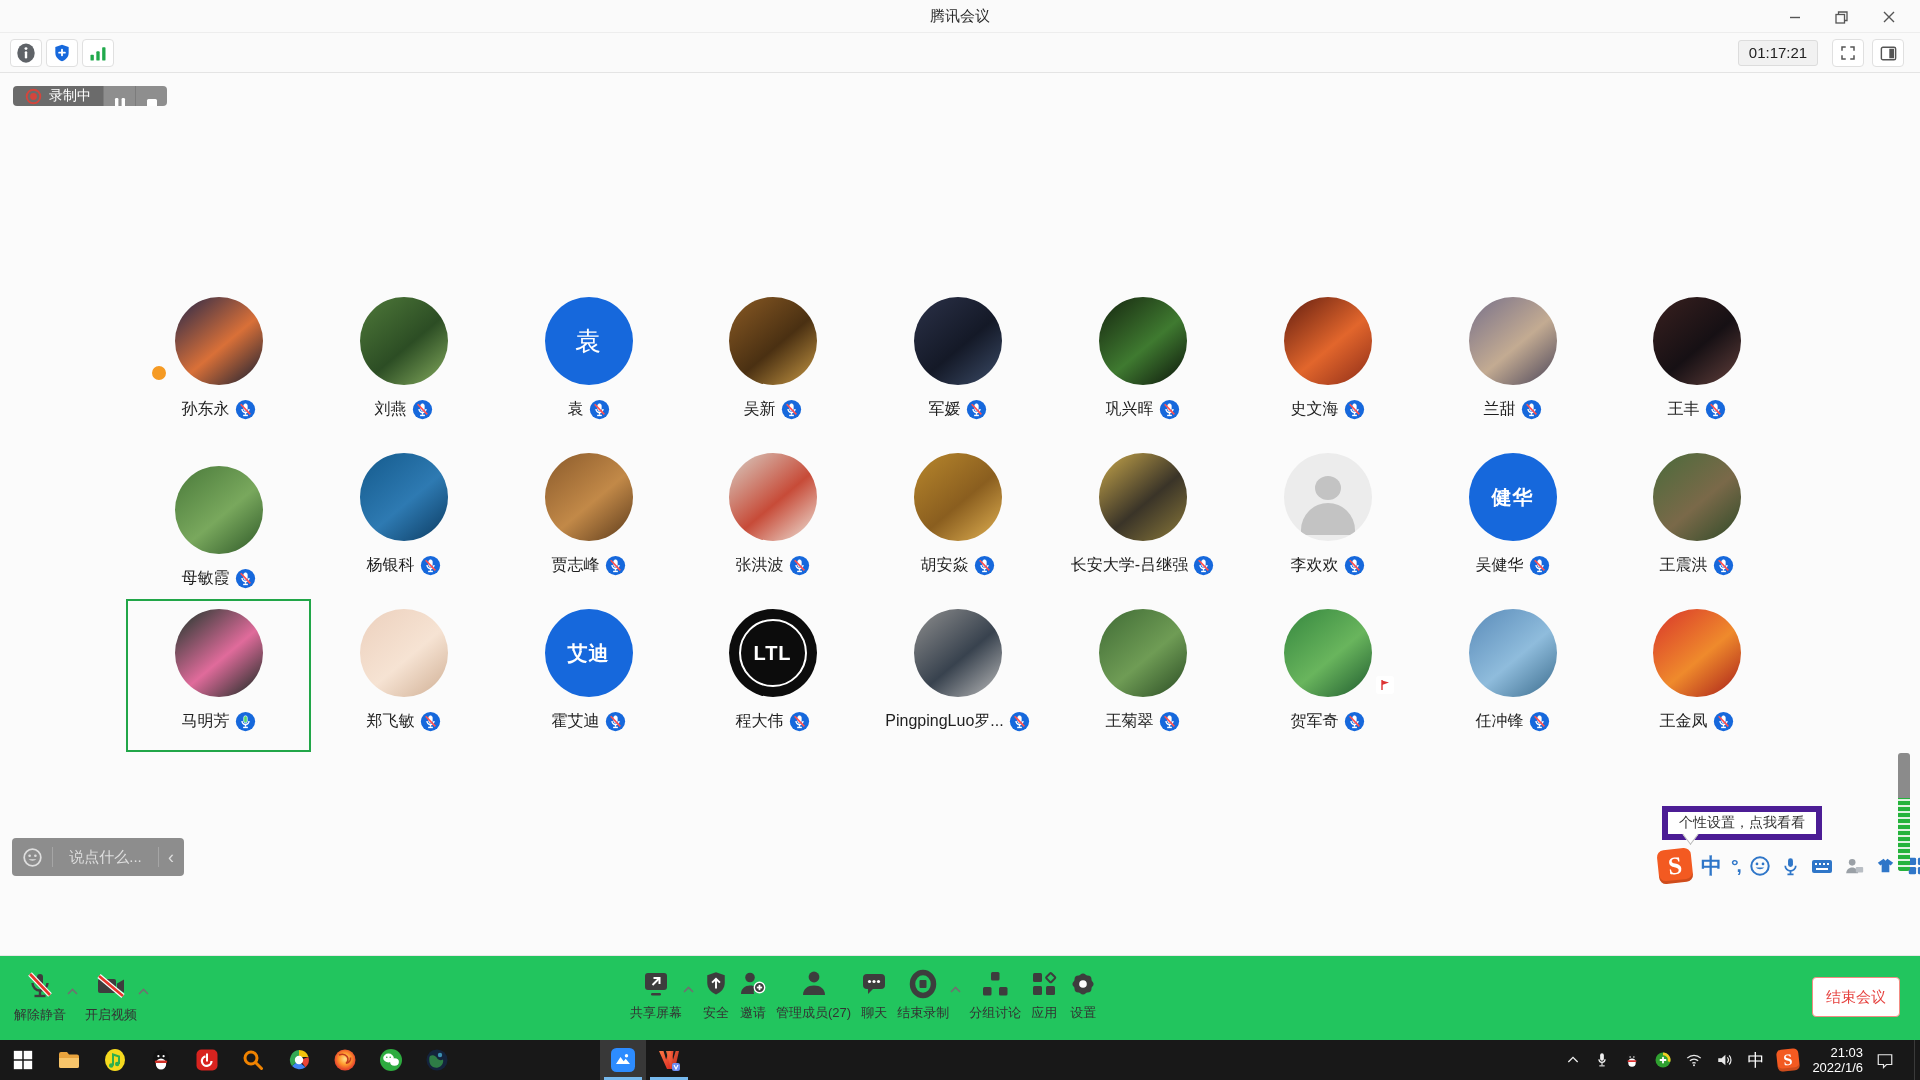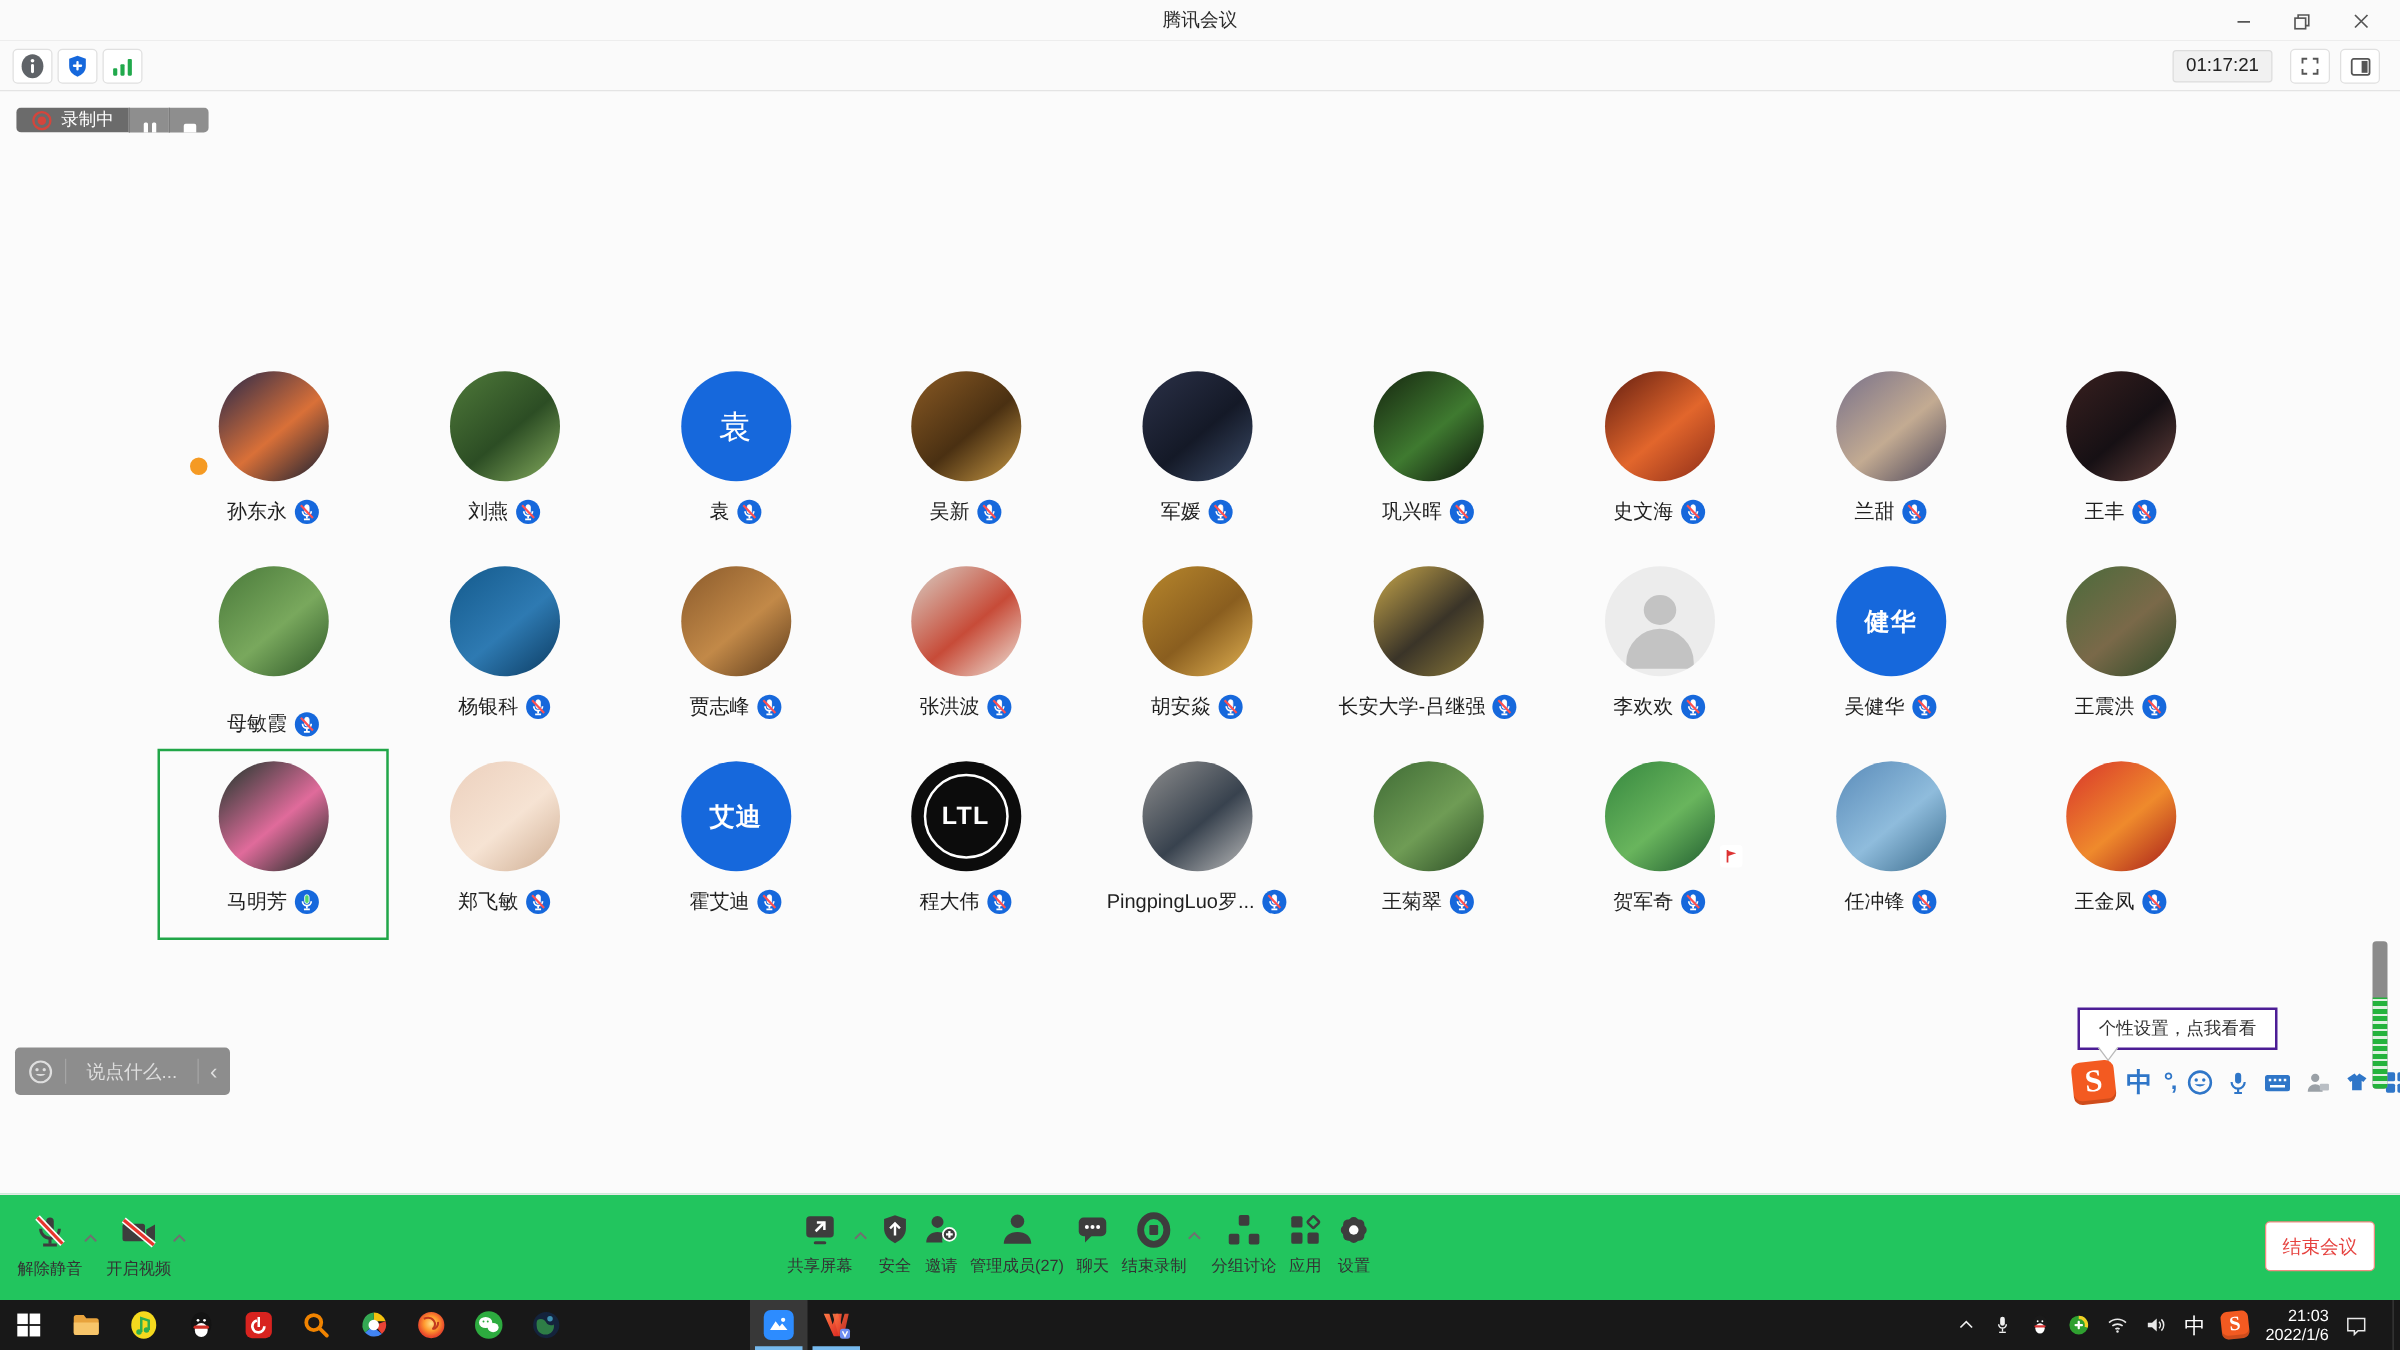--- a/index.html
+++ b/index.html
@@ -41,21 +41,21 @@
   .badge.flag { right:24px; bottom:56px; background:#fff; border-radius:3px; display:flex; align-items:center; justify-content:center; }
   .prow { margin-top:14px; display:flex; align-items:center; gap:5px; max-width:180px; }
   .pname { font-size:16px; color:#1f1f1f; white-space:nowrap; }
 
   
   #chatbar { left:12px; top:838px; width:172px; height:38px; background:rgba(125,125,125,0.88); border-radius:4px; display:flex; align-items:center; padding:0 10px; gap:9px; }
   #chat-placeholder { color:#dedede; font-size:15px; flex:1; text-align:center; }
   .vdiv { width:1px; height:20px; background:#a5a5a5; }
 
   
-  #ime-tip { left:1662px; top:806px; width:160px; height:34px; background:#fff; border:2px solid #4c1d95; display:flex; align-items:center; justify-content:center; font-size:14px; color:#333; }
+  #ime-tip { left:1662px; top:806px; width:160px; height:34px; background:#fff; border:6px solid #4c1d95; display:flex; align-items:center; justify-content:center; font-size:14px; color:#333; }
   #ime-tip::after { content:""; position:absolute; left:16px; bottom:-7px; width:12px; height:12px; background:#fff; border-right:1px solid #b9b9b9; border-bottom:1px solid #b9b9b9; transform:rotate(45deg) skew(8deg,8deg); }
   #imebar { left:1658px; top:846px; height:40px; display:flex; align-items:center; gap:9px; }
   .sogou-s { width:34px; height:34px; background:#f35a21; border-radius:7px; transform:rotate(-6deg); color:#fff; font-weight:bold; font-size:25px; font-family:"Liberation Serif",serif; display:flex; align-items:center; justify-content:center; box-shadow:inset 0 -3px 0 rgba(0,0,0,.15); }
   .ime-zh { color:#2f76c8; font-size:21px; font-weight:bold; }
   .ime-punct { color:#2f76c8; font-size:19px; font-weight:bold; letter-spacing:-2px; }
 
   
   #meter { left:1898px; top:753px; width:12px; height:118px; background:#8b8b8b; border-radius:3px; overflow:hidden; }
   #meter .fill { position:absolute; left:0; right:0; bottom:0; height:62%;
      background:repeating-linear-gradient(to top,#24b33c 0 4px,#dff2e1 4px 6px); }
@@ -286,21 +286,21 @@
           <svg width="21" height="21" viewBox="0 0 24 24">
     <circle cx="12" cy="12" r="11" fill="#1668dc"></circle>
     <rect x="10" y="5.5" width="4" height="8" rx="2" fill="#fff" stroke="#fff" stroke-width="0.8"></rect>
     <path d="M8 11.5a4 4 0 0 0 8 0" fill="none" stroke="#fff" stroke-width="1.6"></path>
     <line x1="12" y1="15.8" x2="12" y2="18" stroke="#fff" stroke-width="1.6"></line>
     <line x1="9.3" y1="18.8" x2="14.7" y2="18.8" stroke="#fff" stroke-width="1.6"></line>
             <line x1="6.5" y1="6" x2="17.5" y2="17.5" stroke="#ff5050" stroke-width="2"></line>
           </svg>
         </div>
       </div>
-      <div class="cell" style="left: 126px; top: 443px; gap: 14px;">
+      <div class="cell" style="left: 126px; top: 456px;">
         <div class="avatar" style="background: linear-gradient(140deg, rgb(73, 121, 58) 0%, rgb(121, 168, 93) 55%, rgb(45, 87, 39) 100%);"></div>
         <div class="prow">
           <span class="pname">母敏霞</span>
           <svg width="21" height="21" viewBox="0 0 24 24">
     <circle cx="12" cy="12" r="11" fill="#1668dc"></circle>
     <rect x="10" y="5.5" width="4" height="8" rx="2" fill="#fff" stroke="#fff" stroke-width="0.8"></rect>
     <path d="M8 11.5a4 4 0 0 0 8 0" fill="none" stroke="#fff" stroke-width="1.6"></path>
     <line x1="12" y1="15.8" x2="12" y2="18" stroke="#fff" stroke-width="1.6"></line>
     <line x1="9.3" y1="18.8" x2="14.7" y2="18.8" stroke="#fff" stroke-width="1.6"></line>
             <line x1="6.5" y1="6" x2="17.5" y2="17.5" stroke="#ff5050" stroke-width="2"></line>

